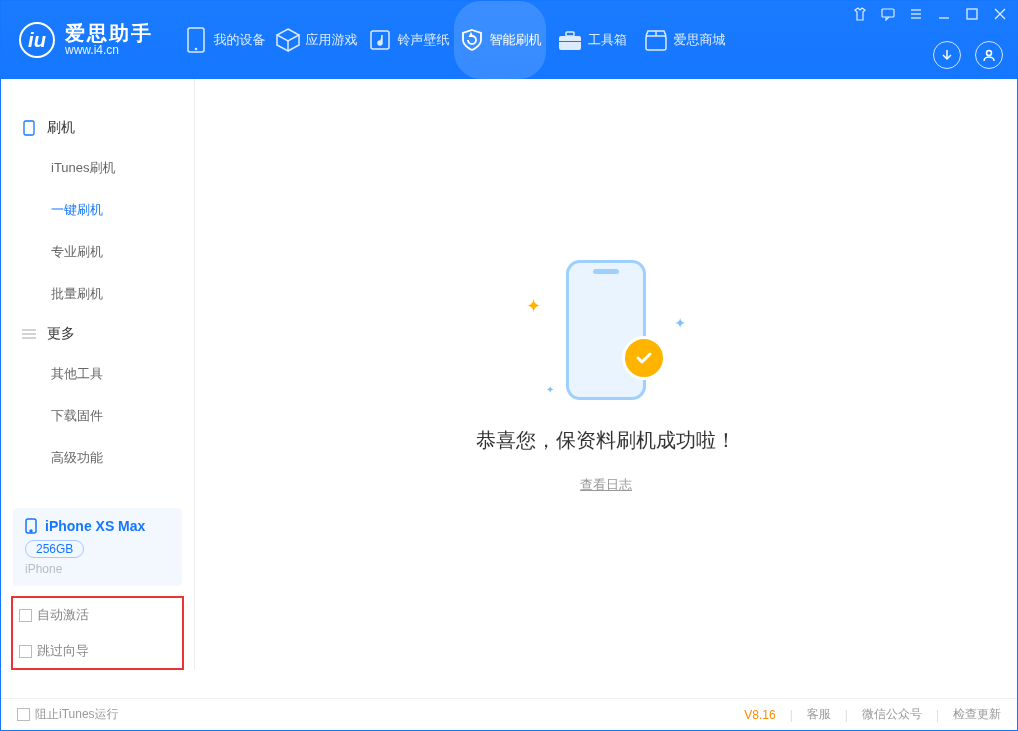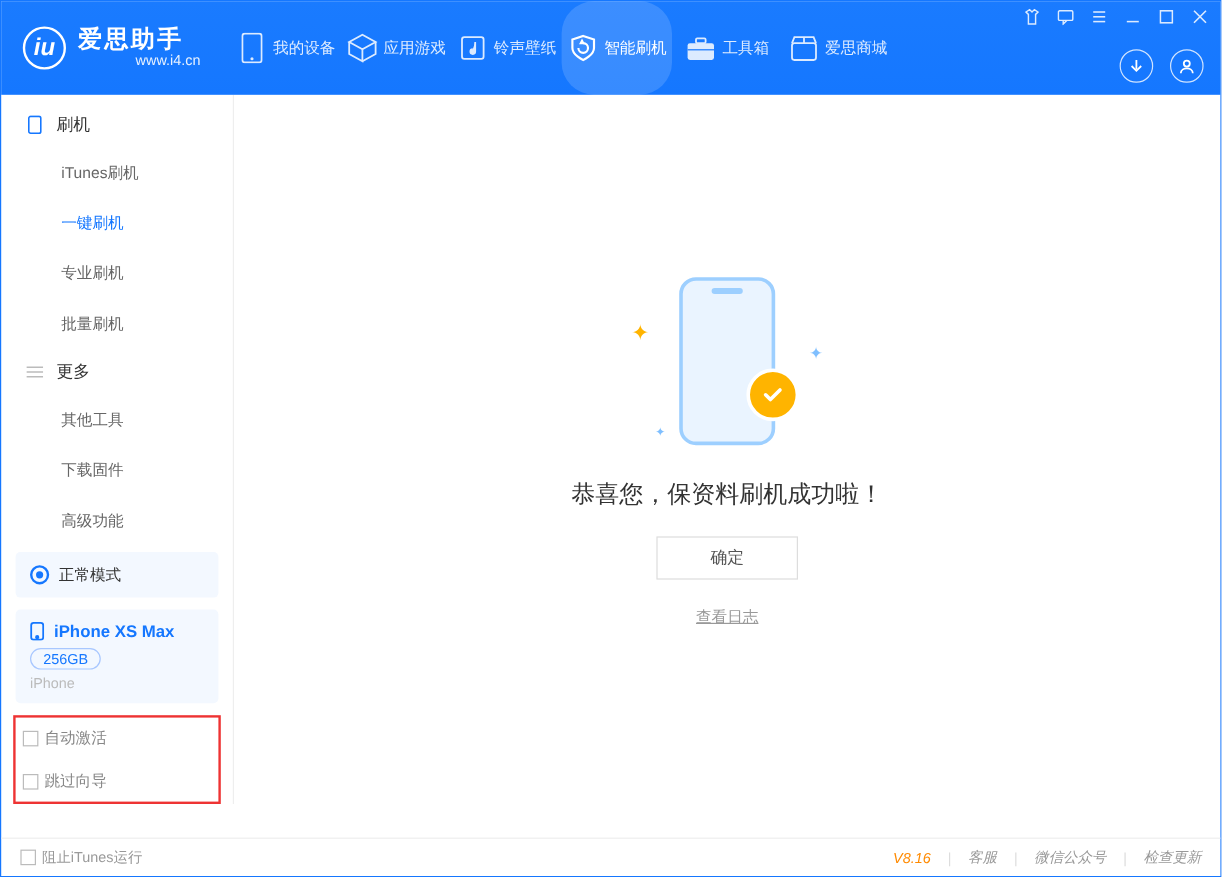--- a/index.html
+++ b/index.html
@@ -2,32 +2,32 @@
 <html><head>
 <meta charset="utf-8">
 <style>
 * { margin: 0; padding: 0; box-sizing: border-box; font-family: "Microsoft YaHei", Arial, sans-serif; }
 body { background: #f0f0f0; display: flex; justify-content: center; align-items: flex-start; }
 .window { width: 1018px; height: 731px; background: #fff; border: 1px solid #1577ff; position: relative; display: flex; flex-direction: column; }
 .header { height: 78px; background: linear-gradient(to bottom, #1a7bff, #1577ff); display: flex; align-items: stretch; padding: 0 12px 0 18px; color: #fff; position: relative; }
 .logo-area { display: flex; align-items: center; gap: 10px; margin-right: 25px; }
 .logo-badge { width: 36px; height: 36px; border: 2px solid #fff; border-radius: 50%; display:flex; align-items:center; justify-content:center; font-weight: bold; font-size: 20px; font-style: italic; }
 .logo-text .cn { font-size: 20px; font-weight: bold; line-height: 1; letter-spacing: 2px; }
-.logo-text .en { font-size: 12px; opacity: .9; line-height: 1.2; margin-left: 48px; }
+.logo-text .en { font-size: 12px; opacity: .9; line-height: 1.2; }
 .tabs { display: flex; }
 .tab { width: 92px; display: flex; flex-direction: row; align-items: center; justify-content: center; gap: 5px; font-size: 13px; cursor: pointer; opacity: .85; }
 .tab.active { background: rgba(255,255,255,.15); opacity: 1; border-radius: 27px; }
 .tab .ico { width: 26px; height: 26px; display:flex; align-items:center; justify-content:center; }
 .header-right { position: absolute; right: 10px; top: 6px; display: flex; gap: 14px; align-items: center; }
 .header-right .win-btn { width: 14px; height: 14px; cursor: pointer; display:flex; align-items:center; justify-content:center; color:#fff; opacity:.85; }
 .header-right2 { position: absolute; right: 14px; bottom: 10px; display: flex; gap: 14px; }
 .circle-btn { width: 28px; height: 28px; border: 1.5px solid rgba(255,255,255,.8); border-radius: 50%; display:flex; align-items:center; justify-content:center; cursor:pointer; }
 
 .body { flex: 1; display: flex; min-height: 0; }
-.sidebar { width: 194px; border-right: 1px solid #eee; display: flex; flex-direction: column; padding-top: 6px; }
+.sidebar { width: 194px; border-right: 1px solid #eee; display: flex; flex-direction: column; padding-top: 30px; }
 .group-title { display:flex; align-items:center; gap:10px; padding: 10px 20px; font-size: 14px; color:#333; }
 .group-icon { width:16px; height:16px; display:flex; align-items:center; justify-content:center; }
 .sub-item { padding: 12px 20px 12px 50px; font-size: 13px; color:#666; cursor:pointer; }
 .sub-item.active { color:#1577ff; }
 .spacer { flex: 1; }
 .mode-box, .device-box { margin: 0 12px 10px; background: #f3f8ff; border-radius: 4px; padding: 10px 12px; font-size: 13px; color:#333; }
 .mode-box { display:flex; align-items:center; gap:8px; }
 .mode-dot { width:16px; height:16px; border:2px solid #1577ff; border-radius:50%; position:relative; }
 .mode-dot::after { content:''; position:absolute; width:6px; height:6px; background:#1577ff; border-radius:50%; top:3px; left:3px; }
 .device-box .name { color:#1577ff; font-weight: bold; font-size: 14px; }
@@ -45,21 +45,21 @@
 .sparkle { position:absolute; font-size:18px; color:#ffb400; }
 .sparkle.s1 { left:0; top:40px; }
 .sparkle.s2 { right:0; top:60px; color:#7fbfff; font-size:14px; }
 .sparkle.s3 { left:20px; bottom:10px; color:#7fbfff; font-size:10px; }
 .success-text { font-size: 20px; color:#333; font-weight:500; }
 .ok-btn { padding: 8px 44px; border:1px solid #ddd; background:#fff; font-size:14px; color:#555; cursor:pointer; }
 .log-link { font-size:13px; color:#999; text-decoration:underline; cursor:pointer; }
 
 .footer { height: 32px; border-top:1px solid #eee; display:flex; align-items:center; padding: 0 16px; font-size:12px; color:#999;margin-top:28px; }
 .footer .cb { color:#999; }
-.footer .right { margin-left:auto; display:flex; align-items:center; gap:14px;font-style:italic; }
+.footer .right { margin-left:auto; display:flex; align-items:center; gap:14px; }
 .footer .ver { color:#ff8a00; }
 .footer .link { color:#999; cursor:pointer; }
 .footer .sep { color:#ddd; }
 svg { display:block; }
 </style>
 </head>
 <body>
 
 <div class="window">
   <div class="header">
@@ -207,24 +207,20 @@
             </svg>
           </span>
         <span>更多</span>
       </div>
       <div class="sub-item">其他工具</div>
       <div class="sub-item">下载固件</div>
       <div class="sub-item">高级功能</div>
 
       <div class="spacer"></div>
 
-      <div class="mode-box">
-        <span class="mode-dot"></span>
-        <span>正常模式</span>
-      </div>
       <div class="device-box">
         <div style="display:flex; align-items:center; gap:8px;">
           <span>
               <svg width="12" height="16" viewBox="0 0 12 16" fill="none" stroke="#1577ff" stroke-width="1.5">
                 <rect x="1" y="1" width="10" height="14" rx="2"></rect>
                 <circle cx="6" cy="13" r="1" fill="#1577ff"></circle>
               </svg>
             </span>
           <span class="name">iPhone XS Max</span>
         </div>
@@ -250,21 +246,20 @@
         <span class="sparkle s2">✦</span>
         <span class="sparkle s3">✦</span>
         <div class="phone"></div>
         <div class="check-badge">
           <svg width="22" height="22" viewBox="0 0 22 22" fill="none" stroke="#fff" stroke-width="3" stroke-linecap="round" stroke-linejoin="round">
               <path d="M5 11 L9 15 L17 7"></path>
             </svg>
         </div>
       </div>
       <div class="success-text">恭喜您，保资料刷机成功啦！</div>
-      <button class="ok-btn">确定</button>
       <a class="log-link">查看日志</a>
     </div>
   </div>
 
   <div class="footer">
     <label class="cb">
         <span class="box"></span>
         <span>阻止iTunes运行</span>
       </label>
     <div class="right">

